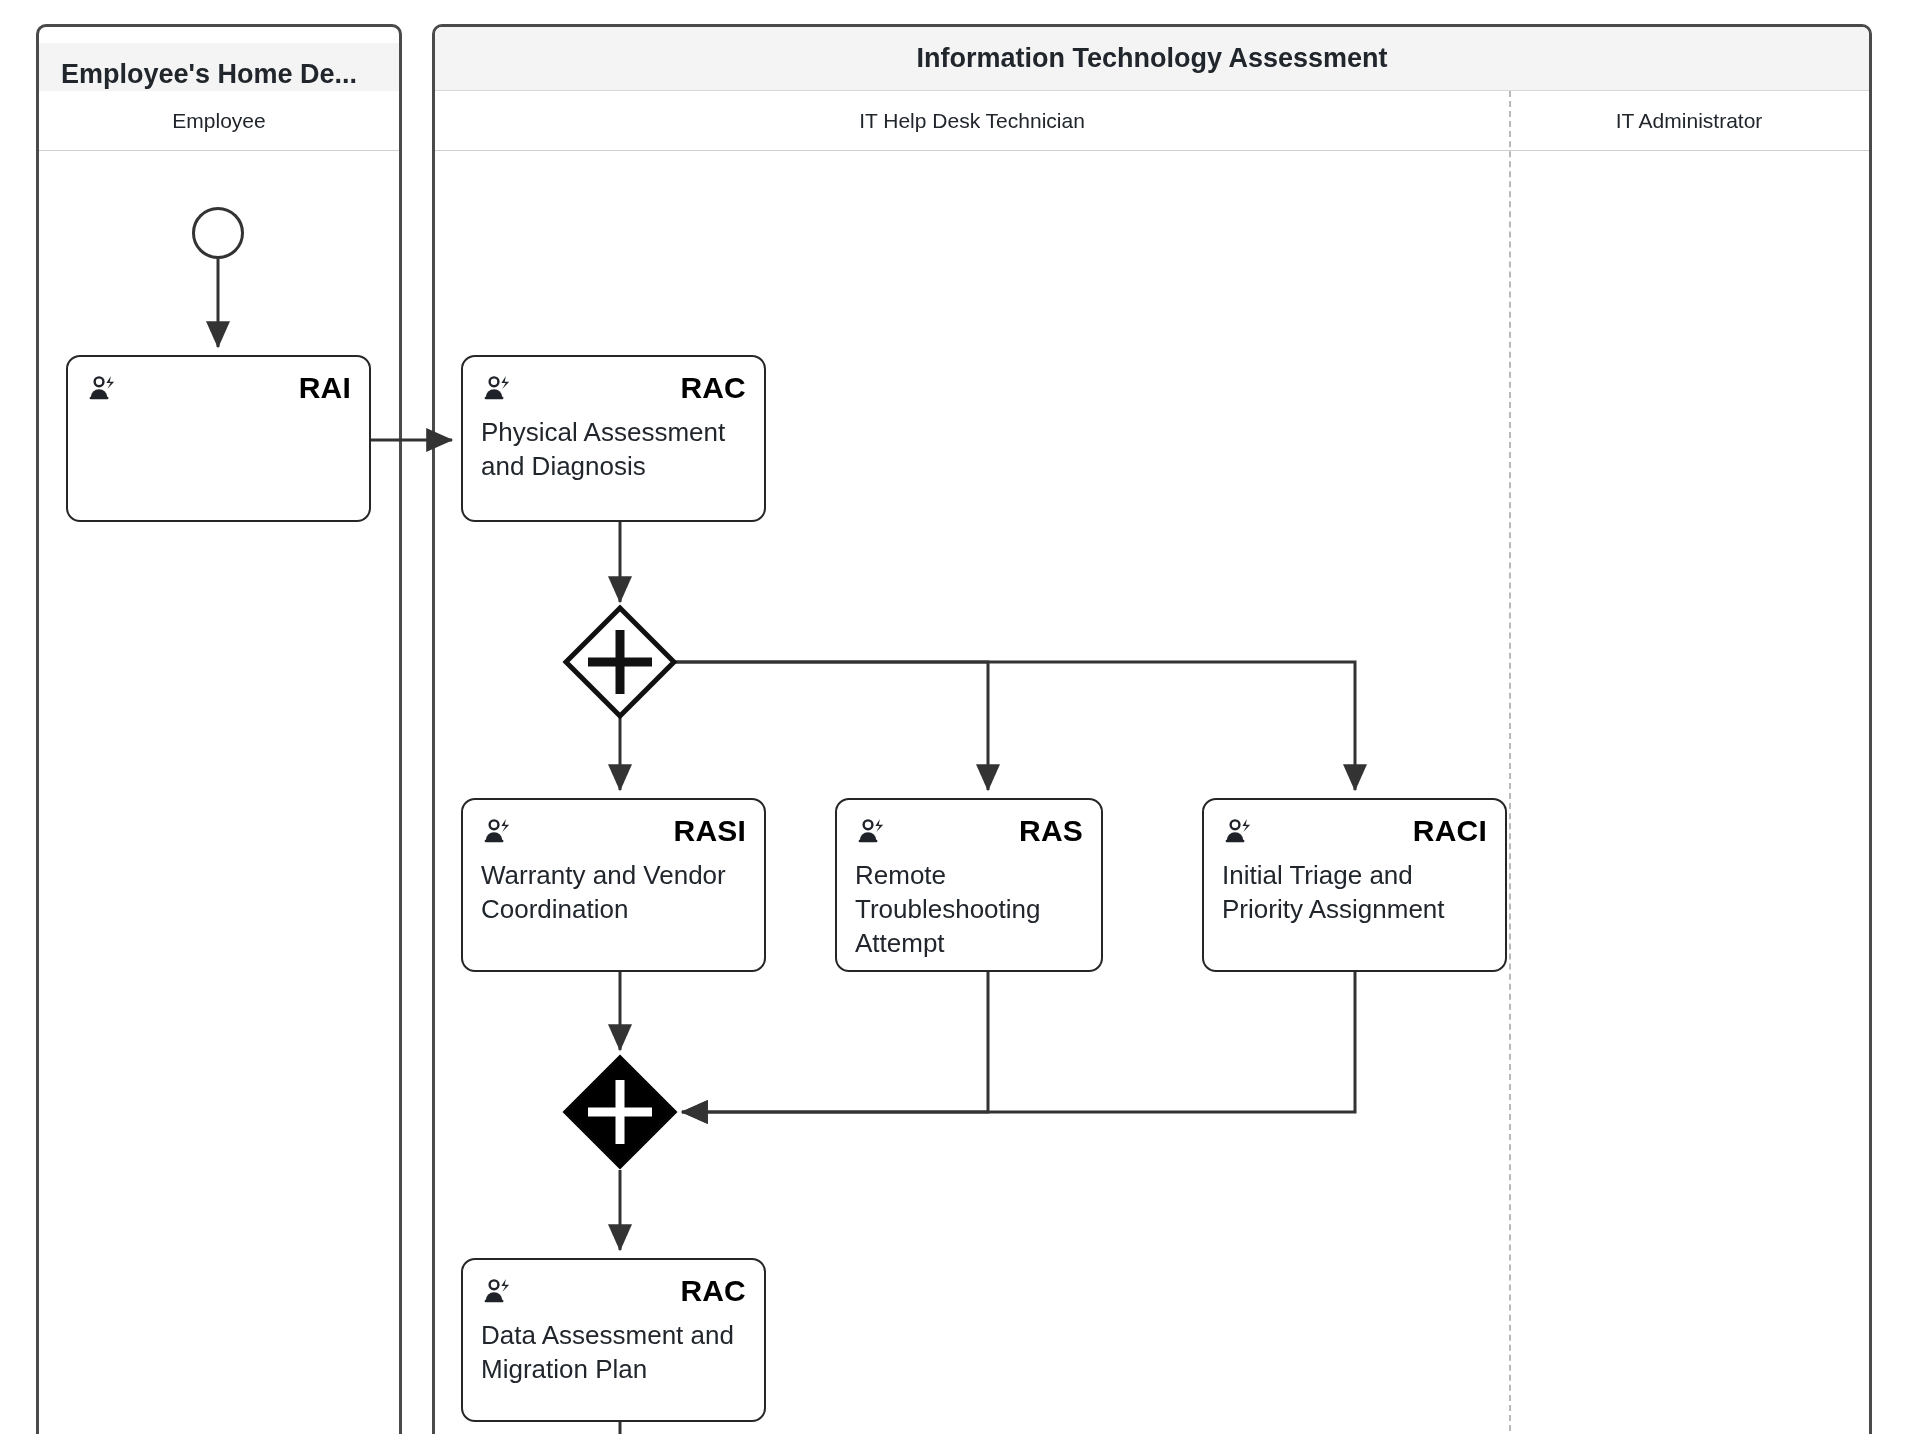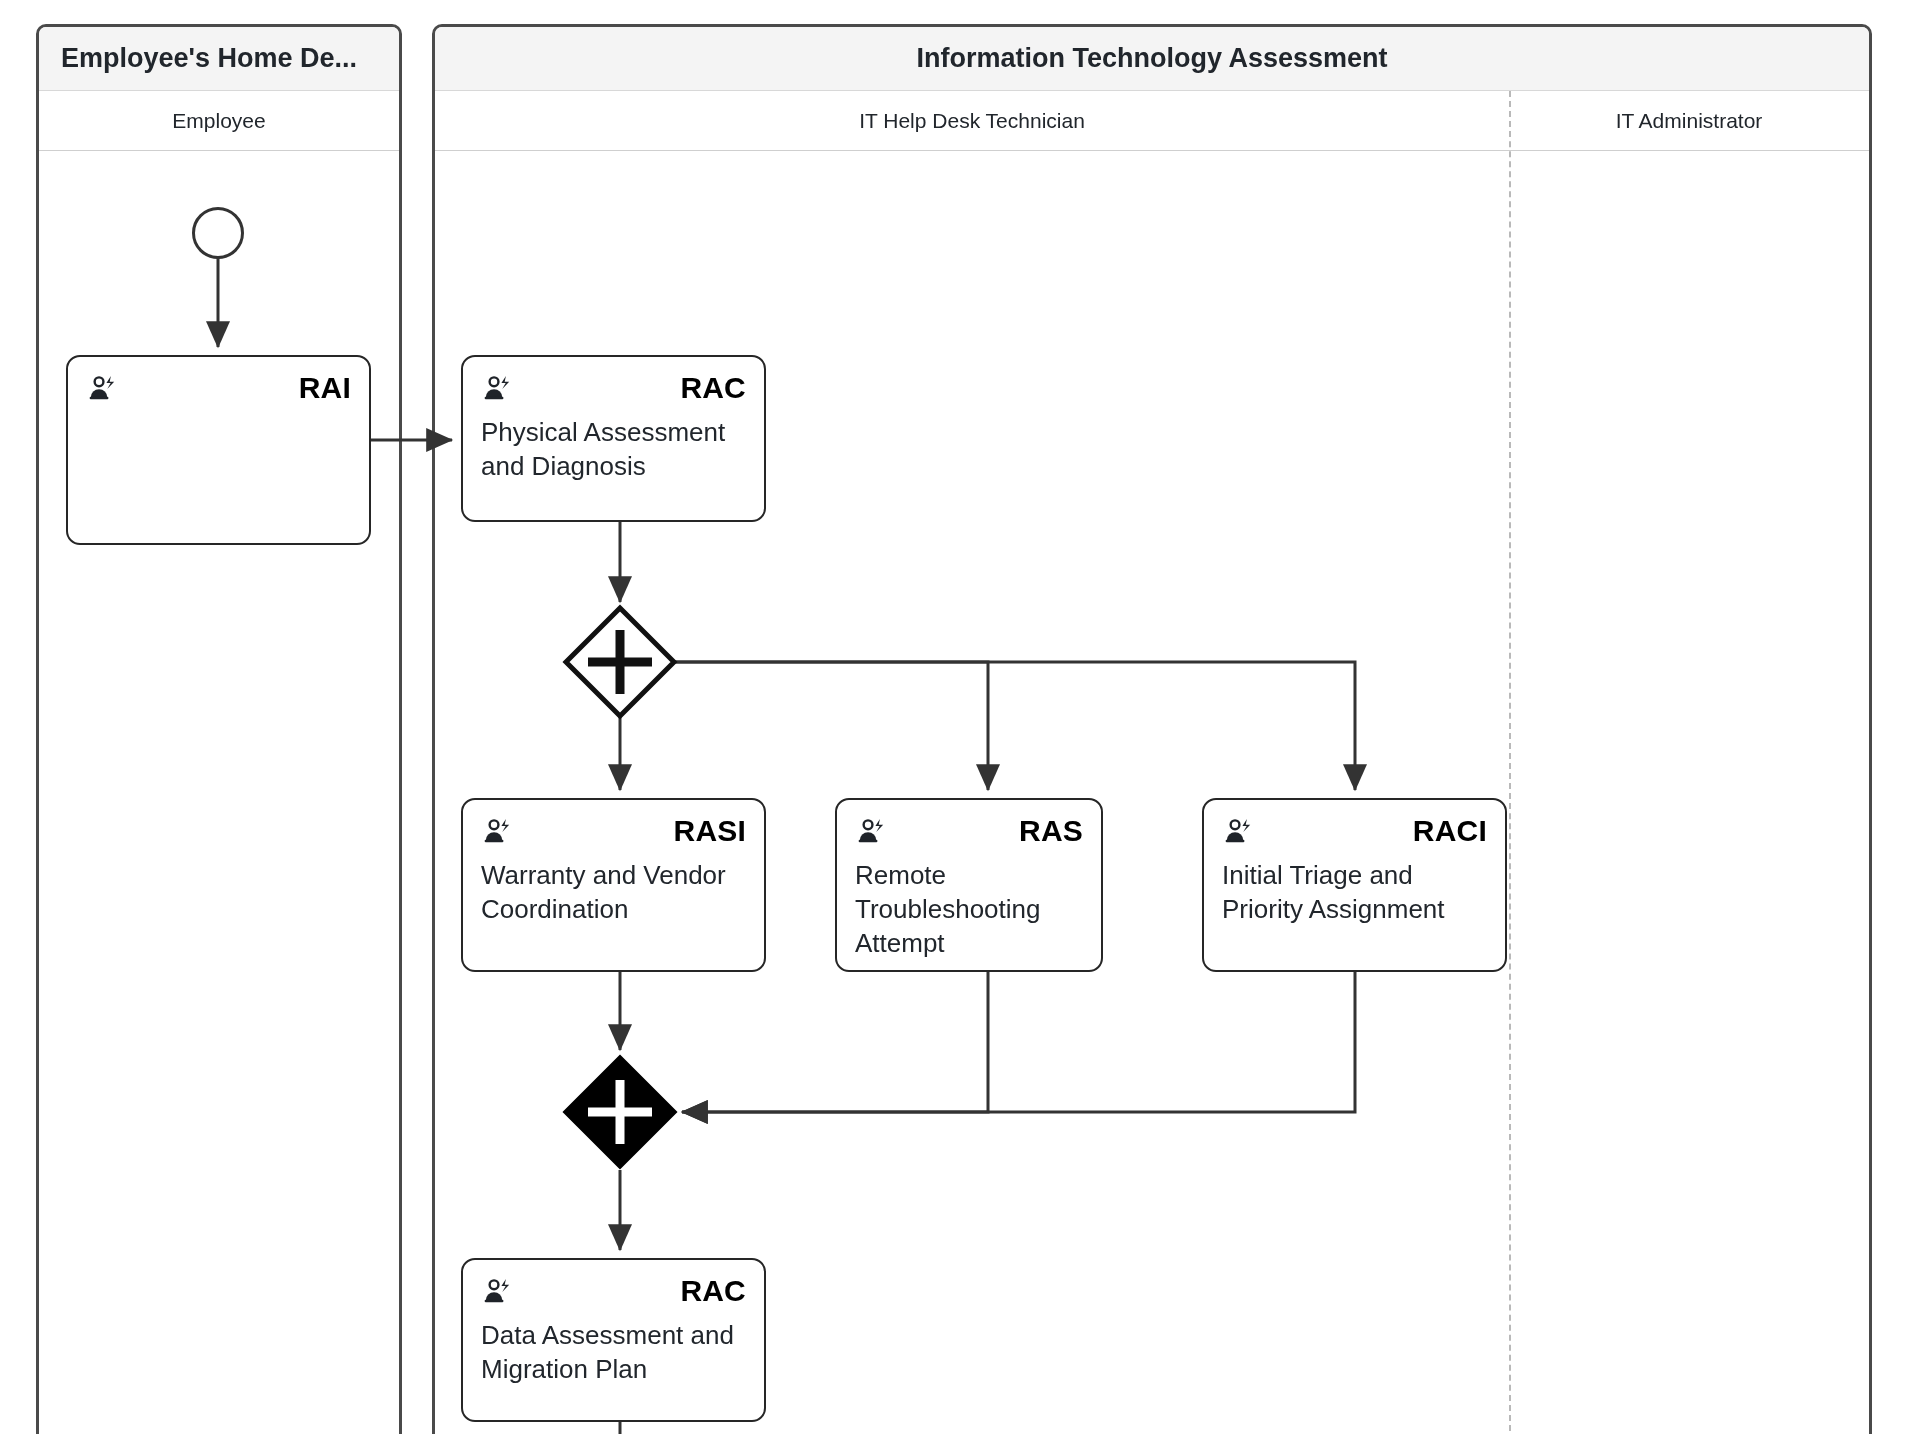--- a/index.html
+++ b/index.html
@@ -150,34 +150,34 @@
     <path d="M988,972 L988,1112 L682,1112" stroke="#333333" stroke-width="3" fill="none" marker-end="url(#arrow)"></path>
 
     <path d="M1355,972 L1355,1112 L682,1112" stroke="#333333" stroke-width="3" fill="none" marker-end="url(#arrow)"></path>
 
     <path d="M620,1170 L620,1250" stroke="#333333" stroke-width="3" fill="none" marker-end="url(#arrow)"></path>
 
     <path d="M620,1420 L620,1434" stroke="#333333" stroke-width="3" fill="none"></path>
   </svg>
 
   <div class="pool" style="left:36px; top:24px; width:366px; height:1420px;">
-    <div class="pool-title lefted" style="height:64px; font-size:27px;">Employee's Home De...</div>
+    <div class="pool-title lefted" style="height:64px; font-size:27px;margin-top:16px;">Employee's Home De...</div>
     <div class="lane-header" style="left:0; top:64px; width:100%; height:60px;">Employee</div>
   </div>
 
   <div class="pool" style="left:432px; top:24px; width:1440px; height:1420px;">
     <div class="pool-title centered" style="height:64px;">Information Technology Assessment</div>
     <div class="lane-header" style="left:0; top:64px; width:1074px; height:60px;">IT Help Desk Technician</div>
     <div class="lane-header" style="left:1074px; top:64px; width:360px; height:60px;">IT Administrator</div>
     <div class="lane-divider" style="left:1074px; top:64px; height:1350px;"></div>
   </div>
 
   <div class="start-event" style="left:192px; top:207px; width:52px; height:52px;"></div>
 
-  <div class="task" style="left:66px; top:355px; width:305px; height:190px;">
+  <div class="task" style="left:66px; top:355px; width:305px; height:167px;">
     <div class="task-top">
       <span>
         <svg class="task-icon" viewBox="0 0 24 24" fill="none" stroke="#1f2329" stroke-width="1.7" stroke-linecap="round" stroke-linejoin="round">
           <circle cx="9.2" cy="6.2" r="3.1"></circle>
           <path d="M3.4 17.2a5.8 5.8 0 0 1 11.6 0z" fill="#1f2329" stroke="none"></path>
           <path d="M3.4 17.6h11.6" stroke-width="1.7"></path>
           <path d="M17.6 2.2 L14.4 7.0 L17.4 7.0 L15.0 11.3 L19.9 6.1 L16.7 6.1 Z" fill="#1f2329" stroke="none"></path>
         </svg>
       </span>
       <span class="task-raci">RAI</span>

